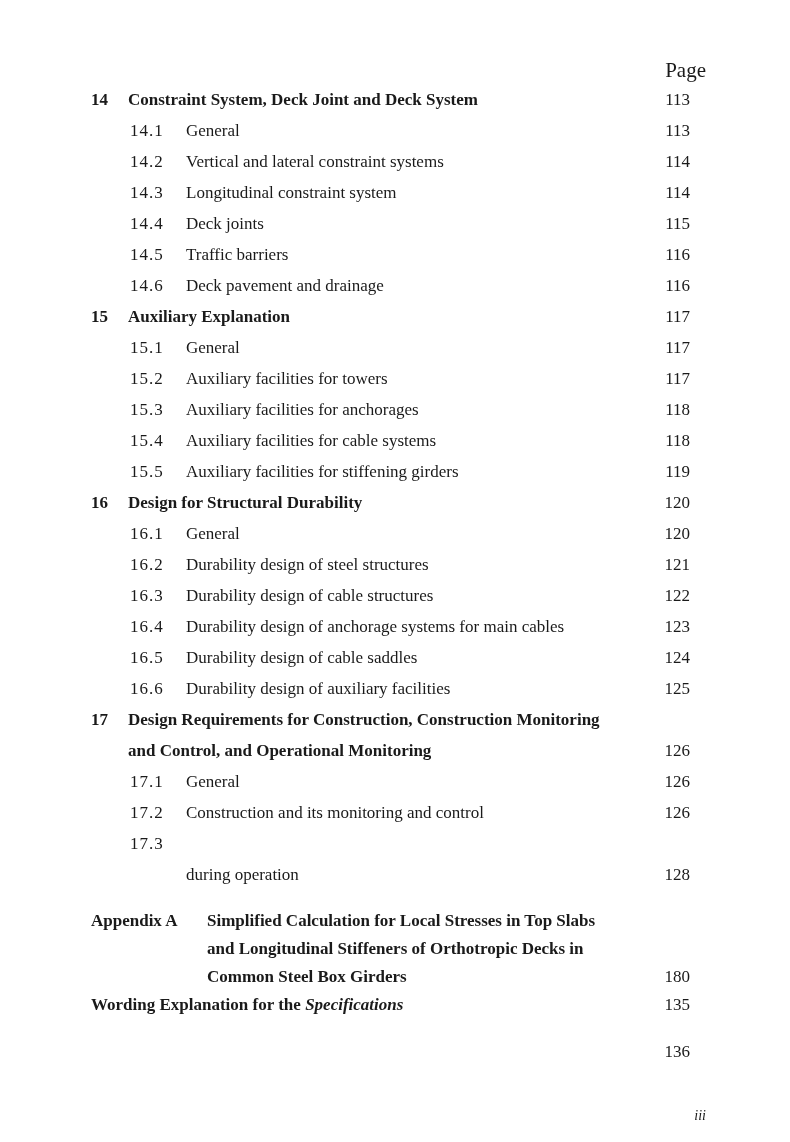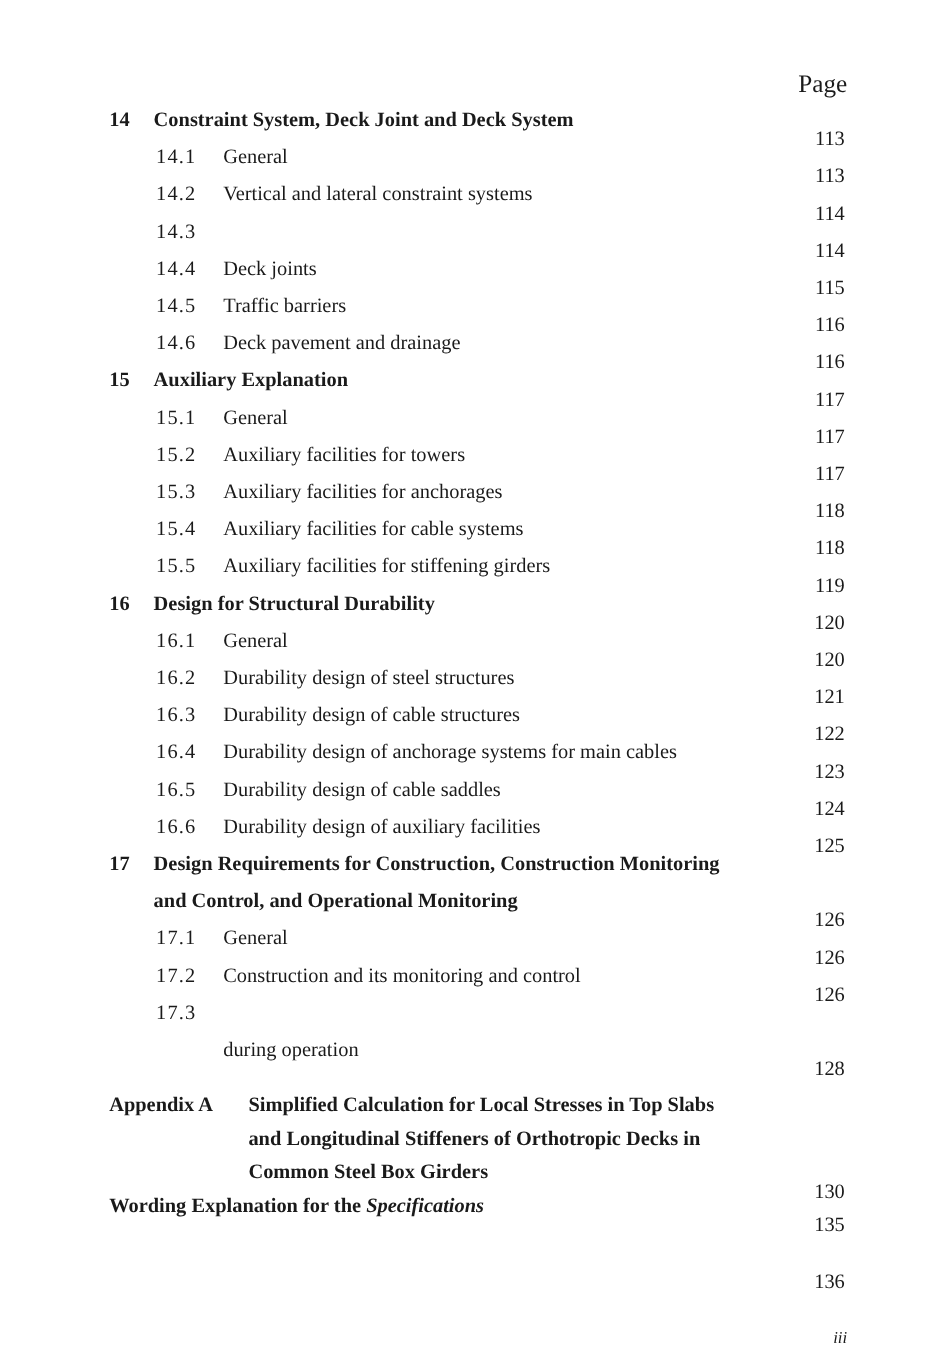--- a/index.html
+++ b/index.html
@@ -16,21 +16,21 @@
     position: absolute; left: 0; width: 790px; height: 31px;
     font-size: 17px; line-height: 31px;
   }
   .row .num {
     position: absolute; left: 91px; font-weight: bold;
   }
   .row.chap .title { position: absolute; left: 128px; font-weight: bold; }
   .row.sec .num { left: 130px; font-weight: normal; letter-spacing: 1px; }
   .row.sec .title { position: absolute; left: 186px; }
   .row .pg {
-    position: absolute; right: 86px; text-align: right; margin-top: 16px;
+    position: absolute; right: 100px; text-align: right;
   }
   .row.cont .title { position: absolute; left: 128px; font-weight: bold; }
   .row.cont2 .title { position: absolute; left: 186px; }
   .row.app .num { left: 91px; font-weight: bold; }
   .row.app .title { position: absolute; left: 207px; font-weight: bold; text-align: right; }
   .row.appcont .title { position: absolute; left: 207px; font-weight: bold; }
   .row.back .title { position: absolute; left: 91px; font-weight: bold; }
   .row.back .title i { font-weight: bold; }
   .folio {
     position: absolute; right: 84px; top: 1108px;
@@ -53,20 +53,21 @@
     <span class="title">General</span>
     <span class="pg">113</span>
   </div>
   <div class="row sec" style="top:146px">
     <span class="num">14.2</span>
     <span class="title">Vertical and lateral constraint systems</span>
     <span class="pg">114</span>
   </div>
   <div class="row sec" style="top:177px">
     <span class="num">14.3</span>
+    <span class="title">Longitudinal constraint system</span>
     <span class="pg">114</span>
   </div>
   <div class="row sec" style="top:208px">
     <span class="num">14.4</span>
     <span class="title">Deck joints</span>
     <span class="pg">115</span>
   </div>
   <div class="row sec" style="top:239px">
     <span class="num">14.5</span>
     <span class="title">Traffic barriers</span>
@@ -173,21 +174,21 @@
 
   <div class="row app" style="top:905px">
     <span class="num">Appendix A</span>
     <span class="title">Simplified Calculation for Local Stresses in Top Slabs</span>
   </div>
   <div class="row appcont" style="top:933px">
     <span class="title">and Longitudinal Stiffeners of Orthotropic Decks in</span>
   </div>
   <div class="row appcont" style="top:961px">
     <span class="title">Common Steel Box Girders</span>
-    <span class="pg">130</span>
+    <span class="pg">180</span>
   </div>
 
   <div class="row back" style="top:989px">
     <span class="title"><span>Wording Explanation for the </span><i>Specifications</i></span>
     <span class="pg">135</span>
   </div>
 
   <div class="row back" style="top:1036px">
     <span class="pg">136</span>
   </div>

